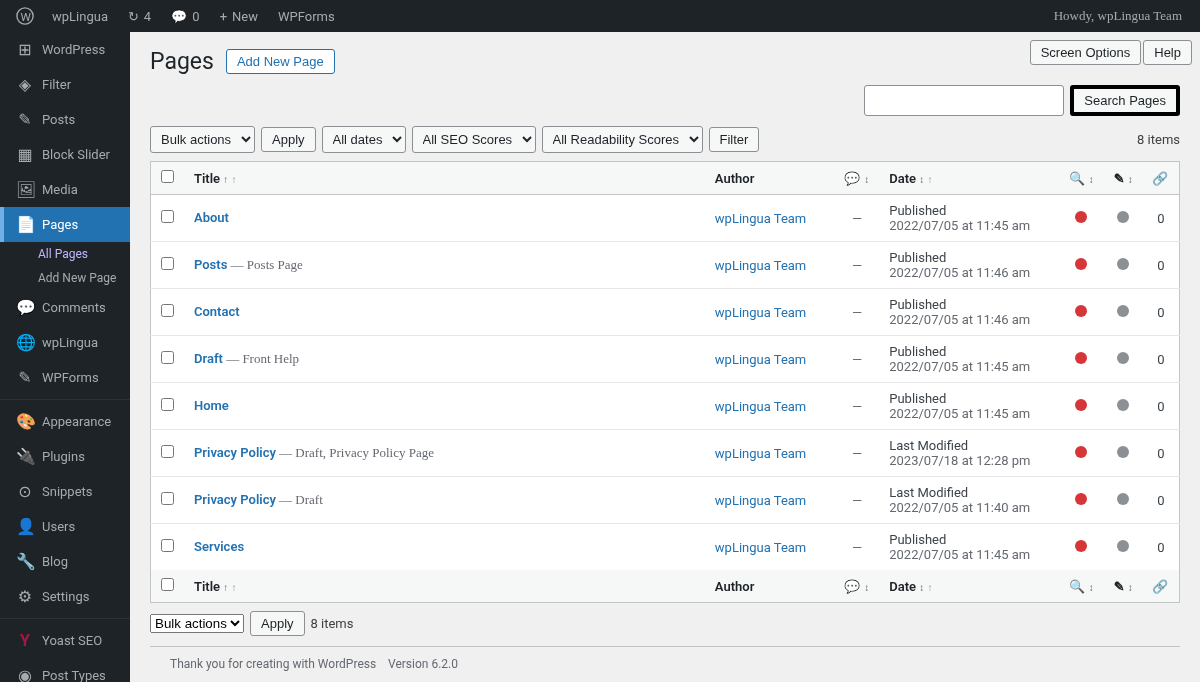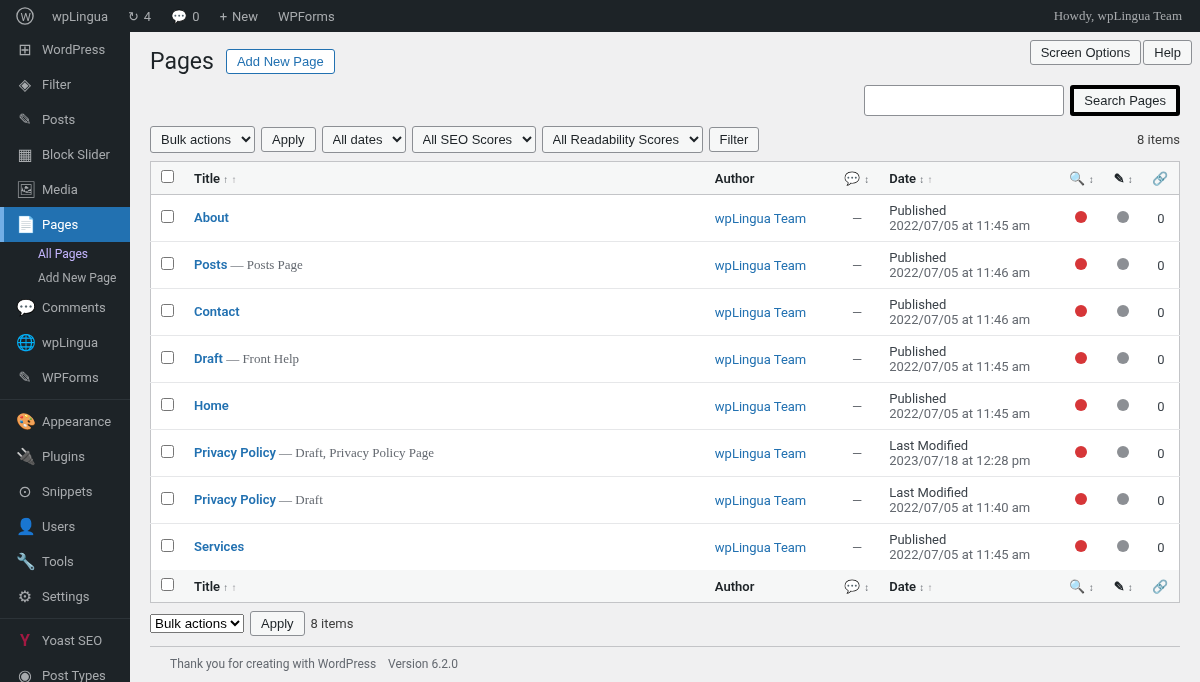--- a/index.html
+++ b/index.html
@@ -246,21 +246,21 @@
     <div class="menu-item">
       <span class="menu-icon">⊙</span>
       <span>Snippets</span>
     </div>
     <div class="menu-item">
       <span class="menu-icon">👤</span>
       <span>Users</span>
     </div>
     <div class="menu-item">
       <span class="menu-icon">🔧</span>
-      <span>Tools</span>
+      <span>Blog</span>
     </div>
     <div class="menu-item">
       <span class="menu-icon">⚙</span>
       <span>Settings</span>
     </div>
     <div class="menu-separator"></div>
     <div class="menu-item">
       <span class="menu-icon" style="color:#a21942; font-weight:bold;">Y</span>
       <span>Yoast SEO</span>
     </div>

